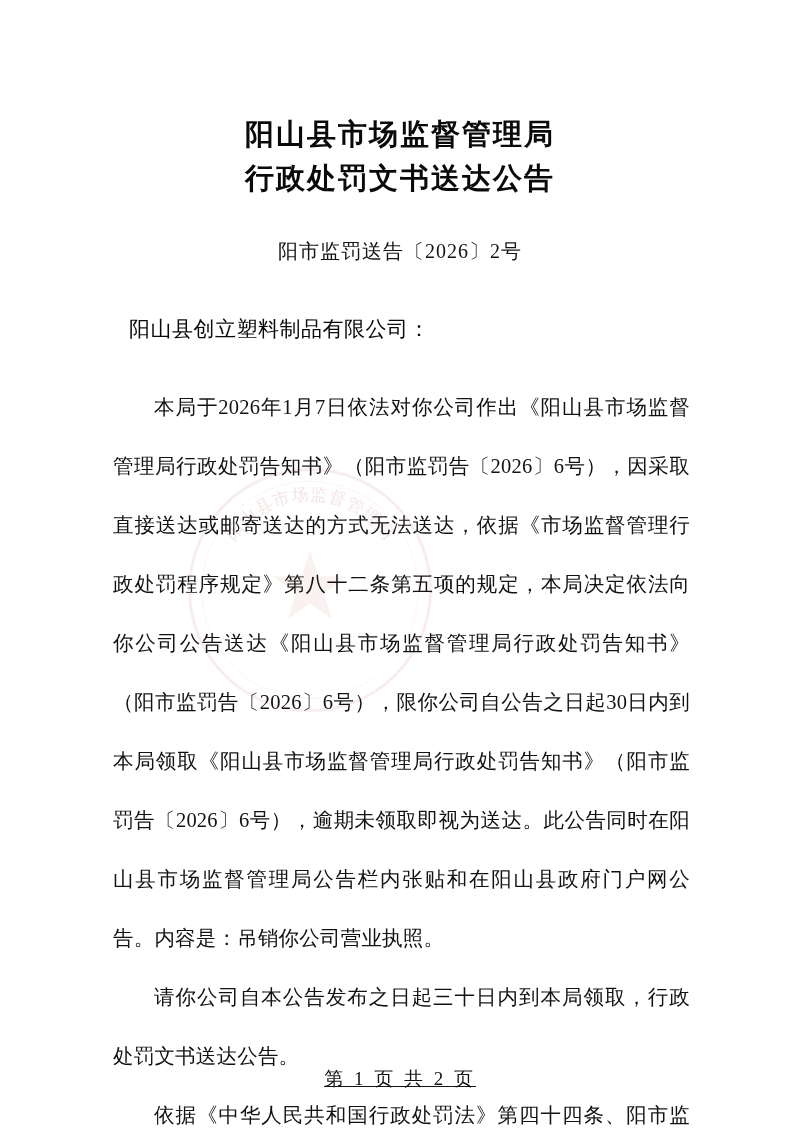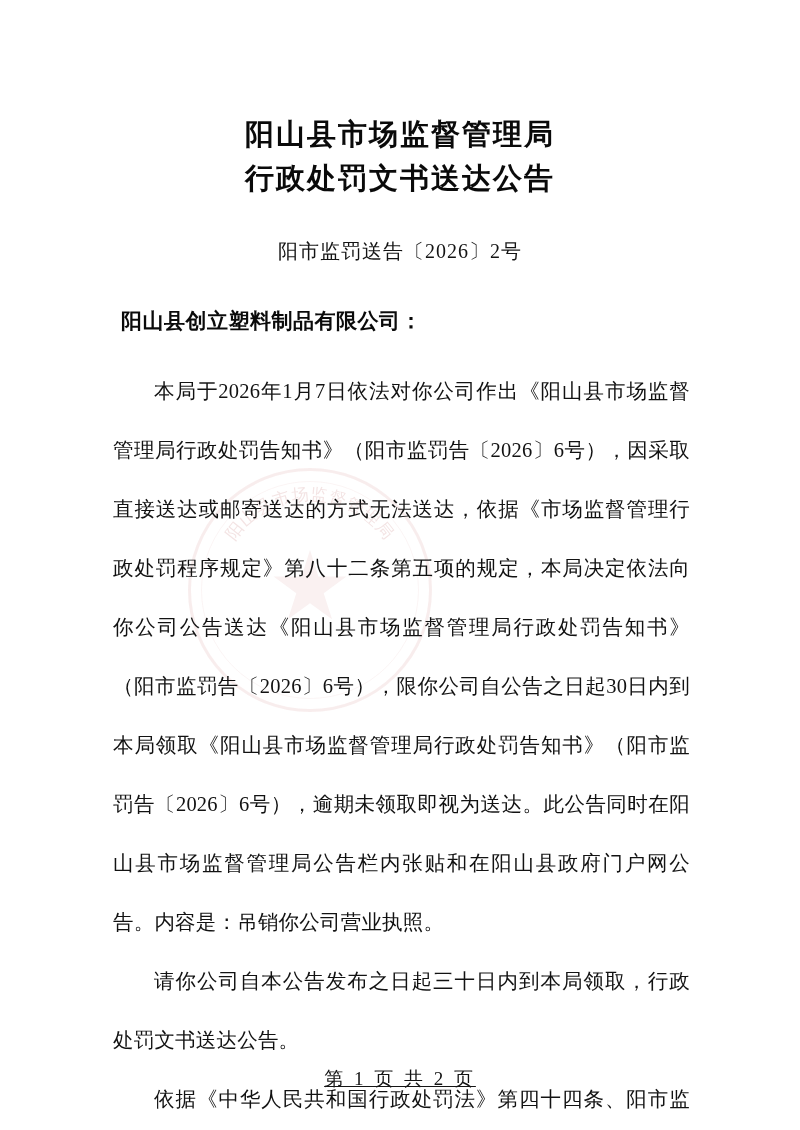--- a/index.html
+++ b/index.html
@@ -105,25 +105,25 @@
     font-size: 20px;
     line-height: 30px;
     letter-spacing: 1px;
     margin: 0;
     padding-top: 36px;
     color: #141414;
   }
 
   
   .recipient {
-    font-weight: bold;
+    font-weight: normal;
     font-size: 21px;
     line-height: 30px;
     letter-spacing: 0.5px;
-    margin: 8px;
+    margin: 16px;
     padding-top: 32px;
     padding-left: 113px;
     color: #0a0a0a;
   }
 
   
   .body-block {
     padding-left: 113px;
     padding-right: 110px;
     padding-top: 18px;

